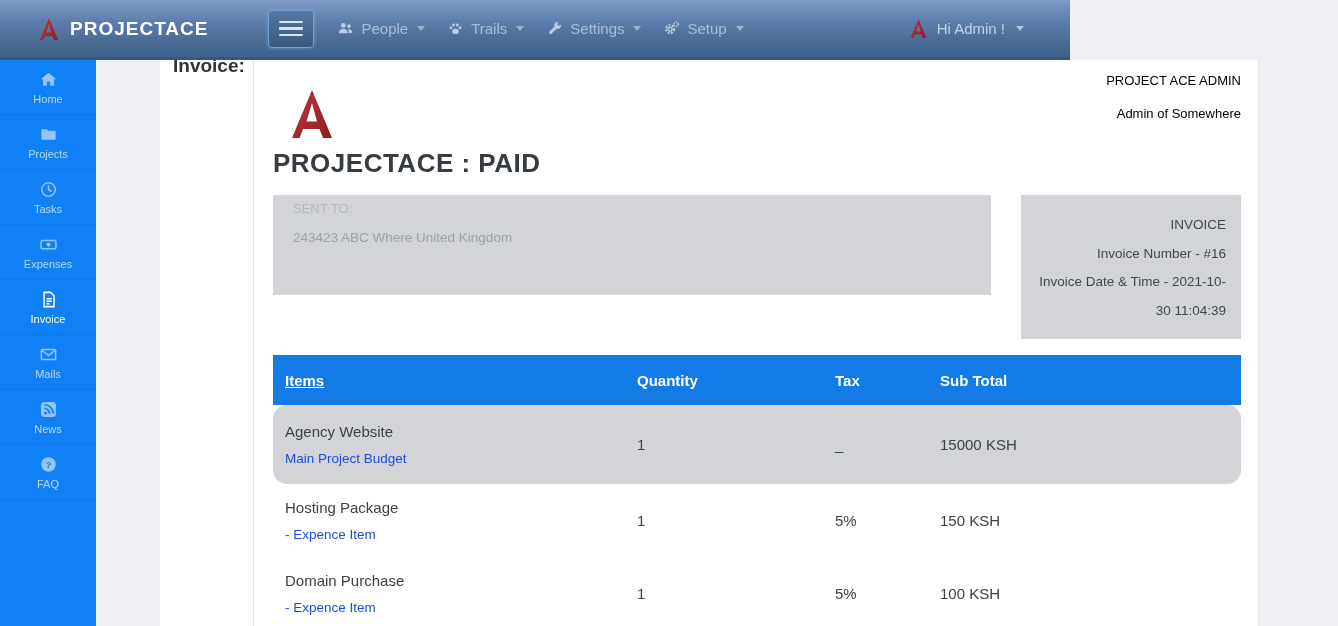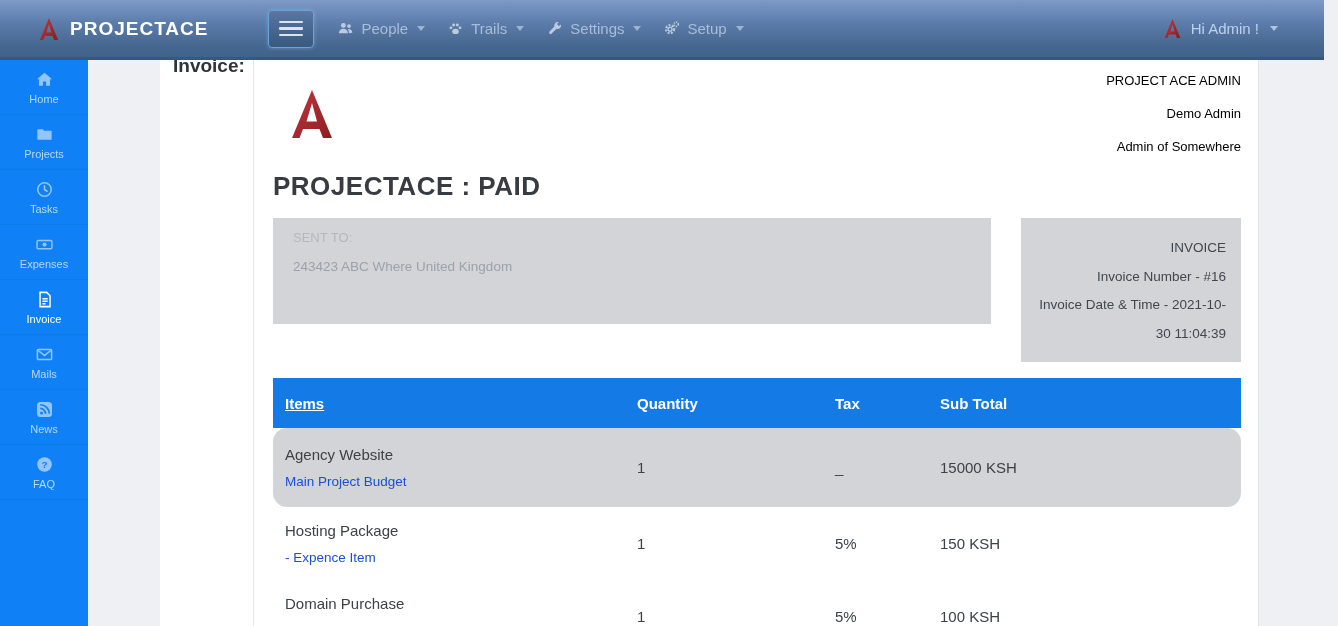--- a/index.html
+++ b/index.html
@@ -1,59 +1,59 @@
 <!DOCTYPE html>
 <html><head>
 <meta charset="utf-8">
 <style>
   html,body{margin:0;padding:0;}
   body{font-family:"Liberation Sans","DejaVu Sans",sans-serif;background:#eef0f4;}
   .viewport{position:relative;width:1338px;height:626px;overflow:hidden;background:#eef0f4;}
 
   
-  .navbar{position:absolute;left:0;top:0;width:1324px;height:57px;z-index:30;
+  .navbar{position:absolute;left:0;top:0;width:1070px;height:57px;z-index:30;
     background:linear-gradient(180deg,#7e9ac6 0%,#5d7ead 38%,#47688f 78%,#3f618b 100%);
     border-bottom:3px solid #36587c;display:flex;align-items:center;}
   .brand{display:flex;align-items:center;gap:10px;margin-left:38px;}
   .brand-title{color:#ffffff;font-size:19px;font-weight:600;letter-spacing:1px;}
   .hamburger{margin-left:60px;width:44px;height:36px;border:1px solid #6aa2dd;border-radius:4px;
     background:rgba(10,35,65,0.18);display:flex;flex-direction:column;justify-content:center;
     align-items:center;gap:4px;cursor:pointer;box-shadow:0 0 4px rgba(140,190,240,.5);}
   .hamburger span{display:block;width:24px;height:2.5px;background:#d8e4f0;border-radius:1px;}
   .nav-menu{display:flex;align-items:center;margin-left:12px;}
   .nav-item{display:flex;align-items:center;gap:7px;padding:9px 11px;color:#a9bdd6;font-size:15px;cursor:pointer;}
   .nav-item svg{color:#bccbde;}
   .caret{width:0;height:0;border-left:4px solid transparent;border-right:4px solid transparent;
     border-top:5px solid currentColor;opacity:.85;margin-left:2px;}
   .user-menu{margin-left:auto;margin-right:46px;display:flex;align-items:center;gap:9px;
     color:#bdd2e6;font-size:15px;cursor:pointer;}
 
   
-  .sidebar{position:absolute;left:0;top:60px;width:88px;height:566px;background:#0f80f6;z-index:20;}
+  .sidebar{position:absolute;left:0;top:60px;width:96px;height:566px;background:#0f80f6;z-index:20;}
   .side-item{height:54px;display:flex;flex-direction:column;align-items:center;justify-content:center;
     gap:4px;color:#b7d9fb;font-size:11px;cursor:pointer;border-bottom:1px solid rgba(0,0,0,0.05);}
   .side-item svg{color:#93c5f9;}
   .side-item.active{color:#ffffff;}
   .side-item.active svg{color:#ffffff;}
 
   
   .panel{position:absolute;left:160px;top:60px;width:1098px;height:566px;background:#ffffff;
     border-right:1px solid #e3e4e8;overflow:hidden;}
   .page-title{margin:-5px 10px 0 13px;font-size:19px;font-weight:bold;color:#2e3438;}
   .card{position:absolute;left:93px;top:0;right:0;bottom:0;border-left:1px solid #e7e7ea;
     padding:0 17px 0 19px;overflow:hidden;}
 
   .inv-header{display:flex;}
   .inv-logo{margin:28px 0 0 15px;flex:0 0 auto;}
   .company{flex:1;text-align:right;font-size:13px;color:#000000;margin-top:4px;}
   .company div{line-height:33px;}
   .inv-title{margin-top:9px;font-size:26px;line-height:28px;font-weight:bold;color:#363c42;letter-spacing:.5px;}
 
   .boxes{display:flex;margin-top:18px;}
-  .sent-box{width:678px;height:100px;background:#d3d4d8;padding:6px 20px 0 20px;}
+  .sent-box{width:678px;height:100px;background:#d3d4d8;padding:0 20px 0 20px;}
   .sent-label{font-size:13px;color:#b3b8bf;line-height:28.5px;}
   .sent-line{font-size:13.5px;color:#9ba2ab;line-height:28.5px;}
   .meta-box{width:190px;height:128px;background:#d3d4d8;margin-left:auto;padding:16px 15px 0 15px;
     text-align:right;font-size:13.5px;color:#41474e;}
   .meta-box div{line-height:28.5px;}
 
   .inv-table{margin-top:16px;}
   .t-head{display:grid;grid-template-columns:364px 198px 105px 1fr;align-items:center;height:50px;
     background:#137ae6;color:#ffffff;font-size:15px;font-weight:bold;}
   .t-head .c1{padding-left:12px;text-decoration:underline;}
@@ -255,21 +255,20 @@
   <div class="panel">
     <div class="page-title">Invoice:</div>
 
     <div class="card">
       <div class="inv-header">
         <svg class="inv-logo" width="48" height="52">
             <use href="#sym-logo"></use>
           </svg>
         <div class="company">
           <div>PROJECT ACE ADMIN</div>
-          <div>Demo Admin</div>
           <div>Admin of Somewhere</div>
         </div>
       </div>
 
       <div class="inv-title">PROJECTACE : PAID</div>
 
       <div class="boxes">
         <div class="sent-box">
           <div class="sent-label">SENT TO:</div>
           <div class="sent-line">243423 ABC Where United Kingdom</div>

